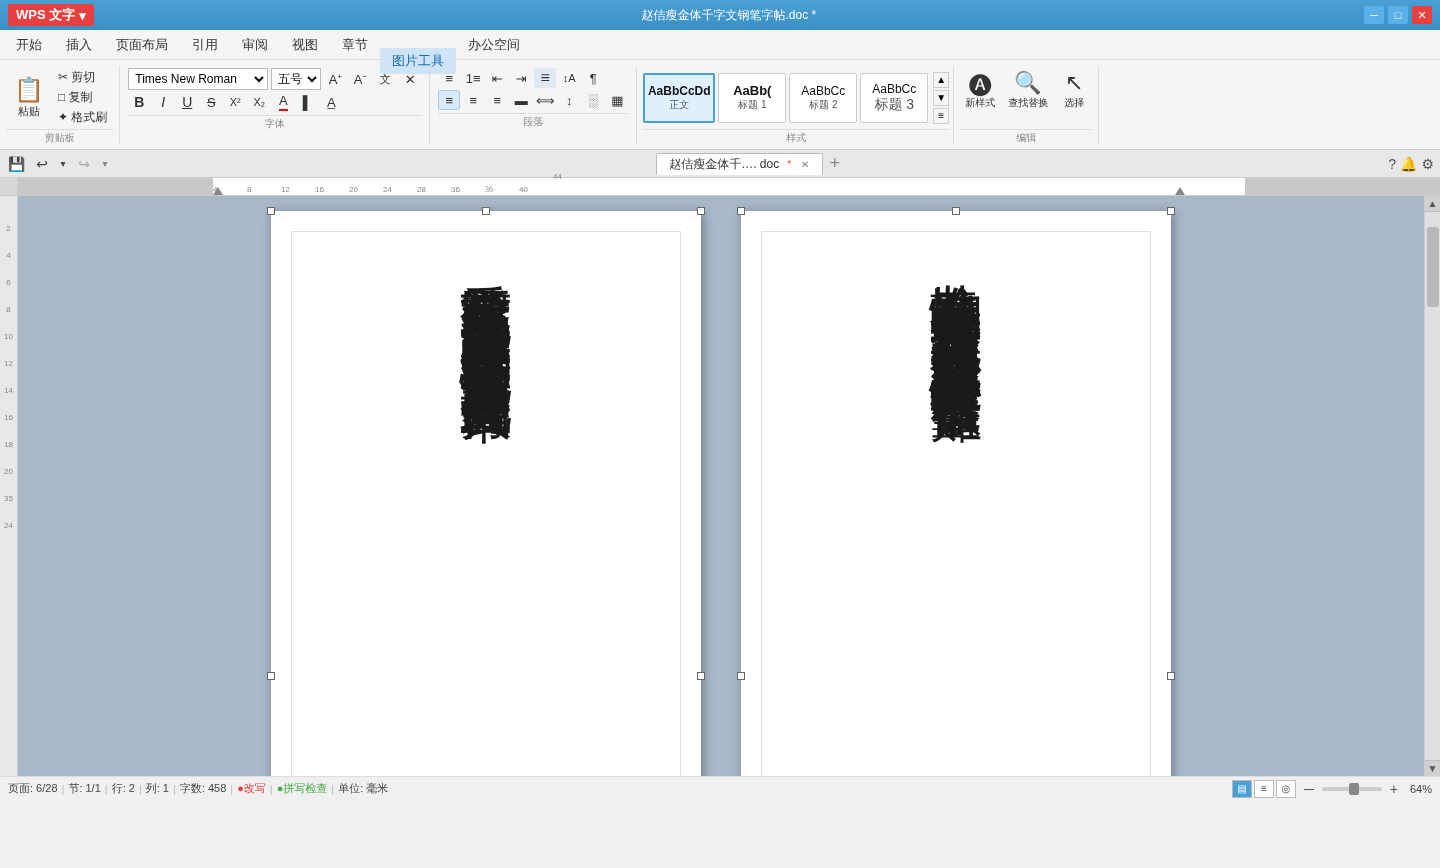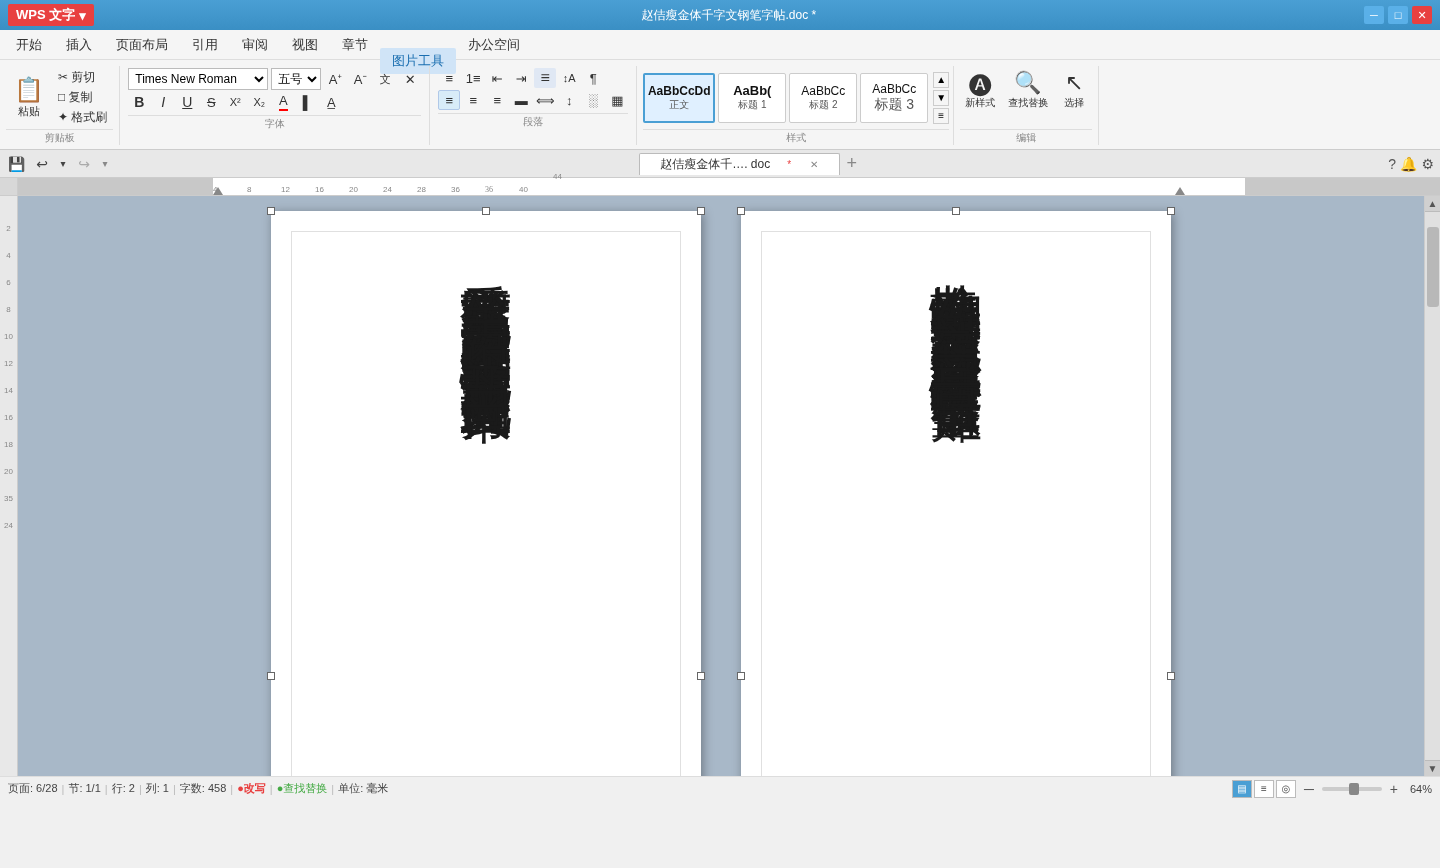--- a/index.html
+++ b/index.html
@@ -367,21 +367,21 @@
   </div>
 </div>
 
 <div id="quick-access" style="height:28px;background:#e8e8e8;border-bottom:1px solid #ccc;display:flex;align-items:center;padding:0 6px;gap:3px;">
   <div class="qa-btn" style="width:22px;height:22px;display:flex;align-items:center;justify-content:center;cursor:pointer;border-radius:2px;font-size:14px;color:#444;">💾</div>
   <div class="qa-btn" style="width:22px;height:22px;display:flex;align-items:center;justify-content:center;cursor:pointer;border-radius:2px;font-size:14px;color:#444;">↩</div>
   <div class="qa-btn" style="width:14px;height:22px;display:flex;align-items:center;justify-content:center;cursor:pointer;font-size:10px;color:#444;">▾</div>
   <div class="qa-btn" style="width:22px;height:22px;display:flex;align-items:center;justify-content:center;cursor:pointer;border-radius:2px;font-size:14px;color:#aaa;">↪</div>
   <div class="qa-btn" style="width:14px;height:22px;display:flex;align-items:center;justify-content:center;cursor:pointer;font-size:10px;color:#888;">▾</div>
   <div style="flex:1;"></div>
-  <div class="tab-item" style="display:flex;align-items:center;gap:15px;background:white;border:1px solid #bbb;border-bottom:none;padding:2px 20px;font-size:12px;cursor:pointer;border-radius:2px 2px 0 0;color:#333;">
+  <div class="tab-item" style="display:flex;align-items:center;gap:6px;background:white;border:1px solid #bbb;border-bottom:none;padding:2px 12px;font-size:12px;cursor:pointer;border-radius:2px 2px 0 0;color:#333;">
     <span>赵佶瘦金体千…. doc</span>
     <span style="color:#e84040;font-size:10px;margin-left:2px;">*</span>
     <span style="font-size:10px;color:#888;margin-left:4px;cursor:pointer;">✕</span>
   </div>
   <button style="background:none;border:none;font-size:18px;color:#888;cursor:pointer;padding:0 4px;">+</button>
   <div style="flex:1;"></div>
 
   <div style="display:flex;align-items:center;gap:4px;">
     <div style="font-size:14px;cursor:pointer;color:#555;">?</div>
     <div style="font-size:14px;cursor:pointer;color:#555;">🔔</div>
@@ -495,23 +495,23 @@
   <span>页面: 6/28</span>
   <span style="color:#bbb;">|</span>
   <span>节: 1/1</span>
   <span style="color:#bbb;">|</span>
   <span>行: 2</span>
   <span style="color:#bbb;">|</span>
   <span>列: 1</span>
   <span style="color:#bbb;">|</span>
   <span>字数: 458</span>
   <span style="color:#bbb;">|</span>
-  <span style="cursor:pointer;color:#e84040;font-weight:bold;">●改写</span>
-  <span style="color:#bbb;">|</span>
-  <span style="cursor:pointer;color:#44aa44;">●查找替换</span>
+  <span style="cursor:pointer;color:#e84040;">●改写</span>
+  <span style="color:#bbb;">|</span>
+  <span style="cursor:pointer;color:#44aa44;">●拼写检查</span>
   <span style="color:#bbb;">|</span>
   <span>单位: 毫米</span>
   <div style="flex:1;"></div>
   <div style="display:flex;align-items:center;gap:2px;">
     <div style="width:20px;height:18px;border:1px solid #bbb;background:#4a9fd4;display:flex;align-items:center;justify-content:center;cursor:pointer;font-size:10px;color:white;">▤</div>
     <div style="width:20px;height:18px;border:1px solid #bbb;background:#fff;display:flex;align-items:center;justify-content:center;cursor:pointer;font-size:10px;">≡</div>
     <div style="width:20px;height:18px;border:1px solid #bbb;background:#fff;display:flex;align-items:center;justify-content:center;cursor:pointer;font-size:10px;">◎</div>
   </div>
   <span style="font-size:14px;cursor:pointer;color:#555;margin-left:4px;">─</span>
   <div style="width:60px;height:4px;background:#ccc;border-radius:2px;margin:0 4px;cursor:pointer;position:relative;">

